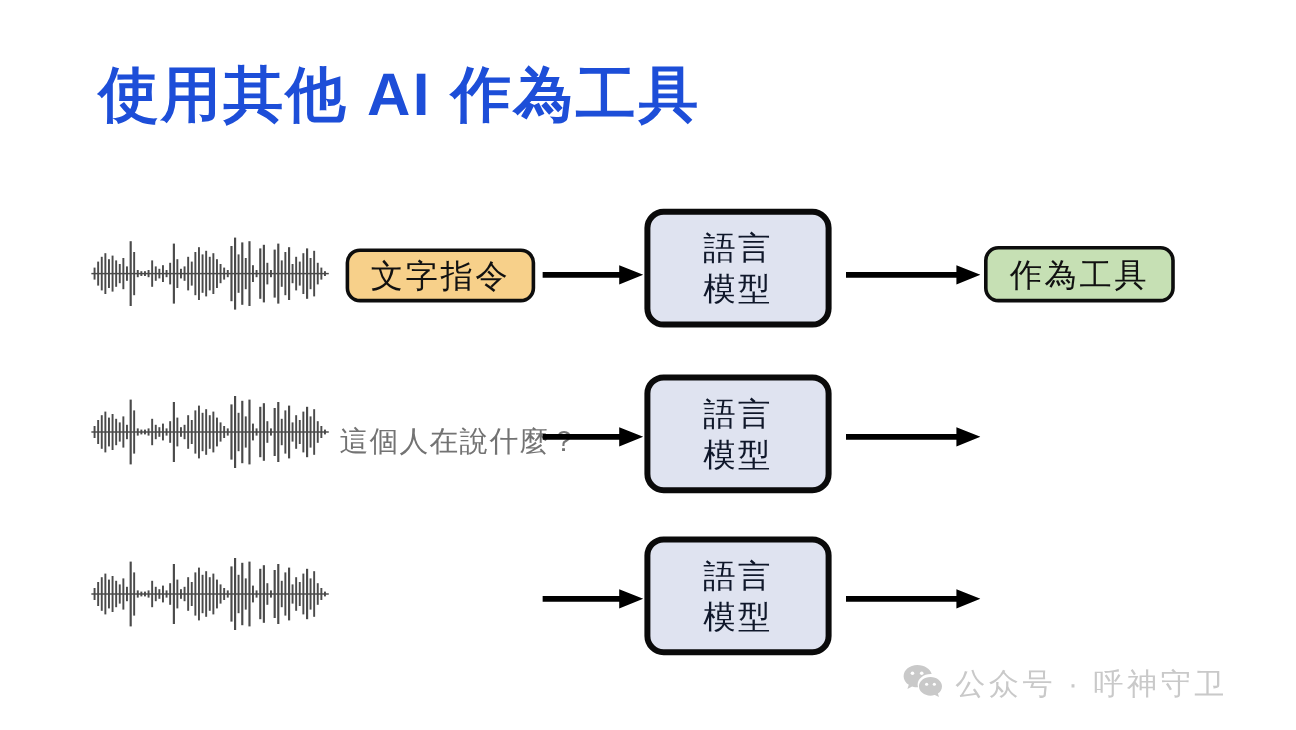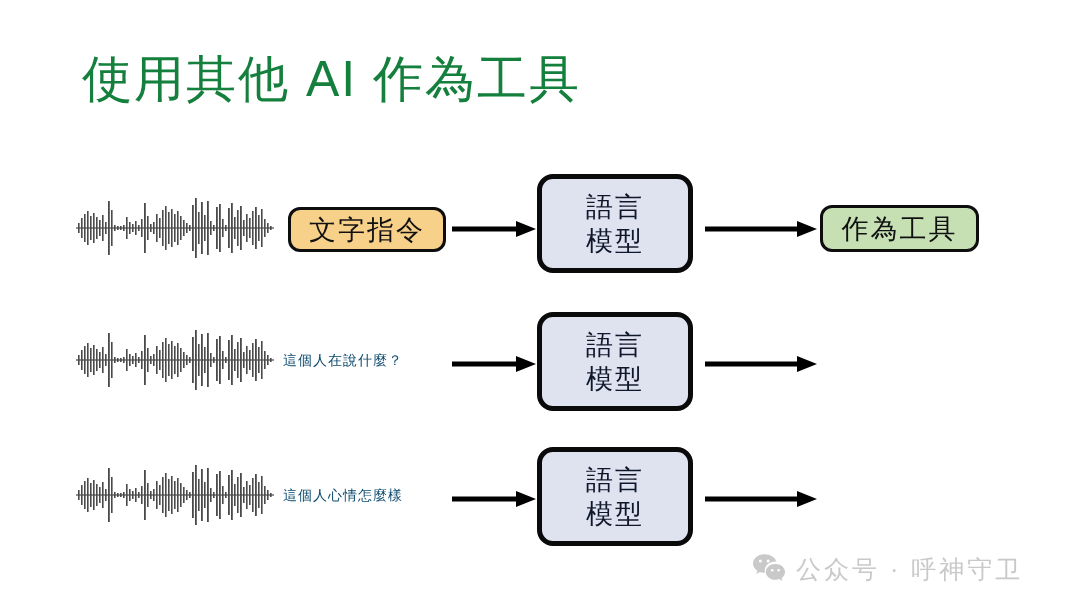--- a/index.html
+++ b/index.html
@@ -23,22 +23,22 @@
   }
 
   
   .slide-title {
     position: absolute;
     left: 82px;
     top: 48px;
     font-size: 50px;
     line-height: 62px;
     letter-spacing: 2px;
-    font-weight: 400;
-    color: #15803d;
+    font-weight: 700;
+    color: #1d4ed8;
     white-space: nowrap;
   }
 
   
   .row {
     position: absolute;
     left: 0;
     width: 1080px;
     height: 110px;
   }
@@ -106,23 +106,23 @@
     letter-spacing: 2px;
     color: #0f172a;
   }
   .row-1 .model-box { top: 1px; }
   .row-2 .model-box { top: 4px; }
   .row-3 .model-box { top: 4px; }
 
   
   .plain-text {
     position: absolute;
-    font-size: 14px;
+    font-size: 24px;
     letter-spacing: 1px;
-    color: #0c4a6e;
+    color: #737373;
     white-space: nowrap;
   }
   .q-text   { left: 283px; }
   .ans-text { left: 825px; }
   .row-2 .q-text   { top: 44px; }
   .row-2 .ans-text { top: 44px; }
   .row-3 .q-text   { top: 44px; }
   .row-3 .ans-text { top: 44px; }
 
   
@@ -429,21 +429,20 @@
           <rect x="182" y="23" width="1.6" height="26"></rect>
           <rect x="185" y="17" width="1.6" height="38"></rect>
           <rect x="188" y="27" width="1.6" height="18"></rect>
           <rect x="191" y="31" width="1.6" height="10"></rect>
           <rect x="194" y="34" width="1.6" height="4"></rect>
           <rect x="0" y="35.4" width="198" height="1.2"></rect>
         </g>
       </svg>
     </div>
 
-    <div class="plain-text q-text">這個人心情怎麼樣</div>
 
     <div class="arrow arrow-left">
       <svg viewBox="0 0 84 22" preserveAspectRatio="none" aria-hidden="true">
         <path d="M0 8.6 H64 V3 L84 11 L64 19 V13.4 H0 Z" fill="#000000"></path>
       </svg>
     </div>
 
     <div class="model-box">
       <span>語言</span>
       <span>模型</span>

